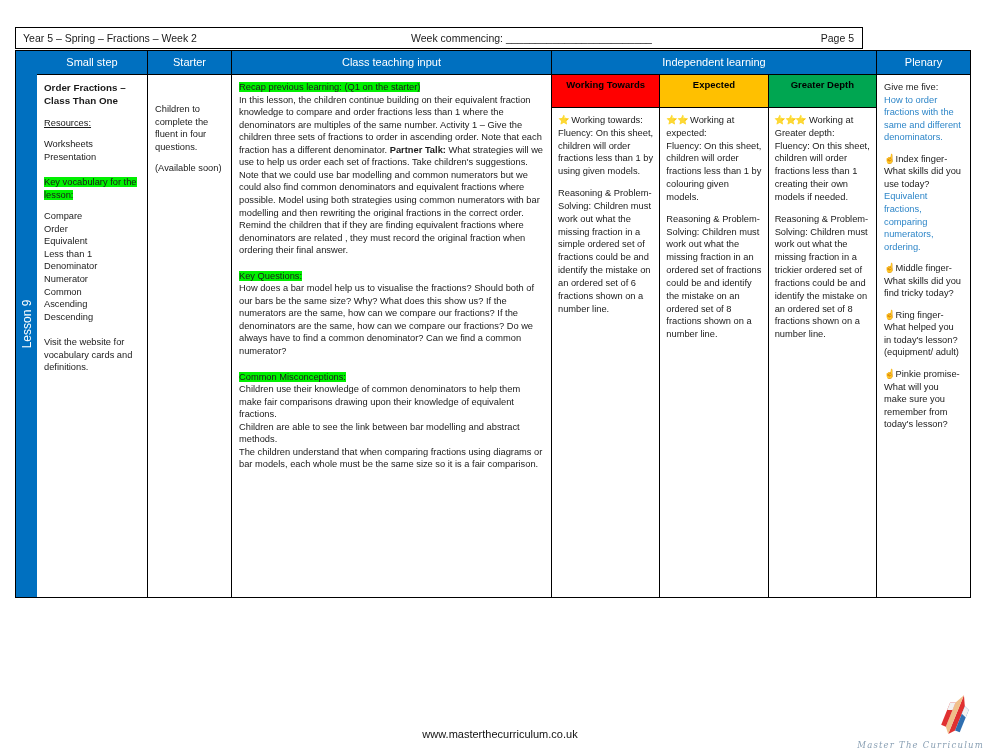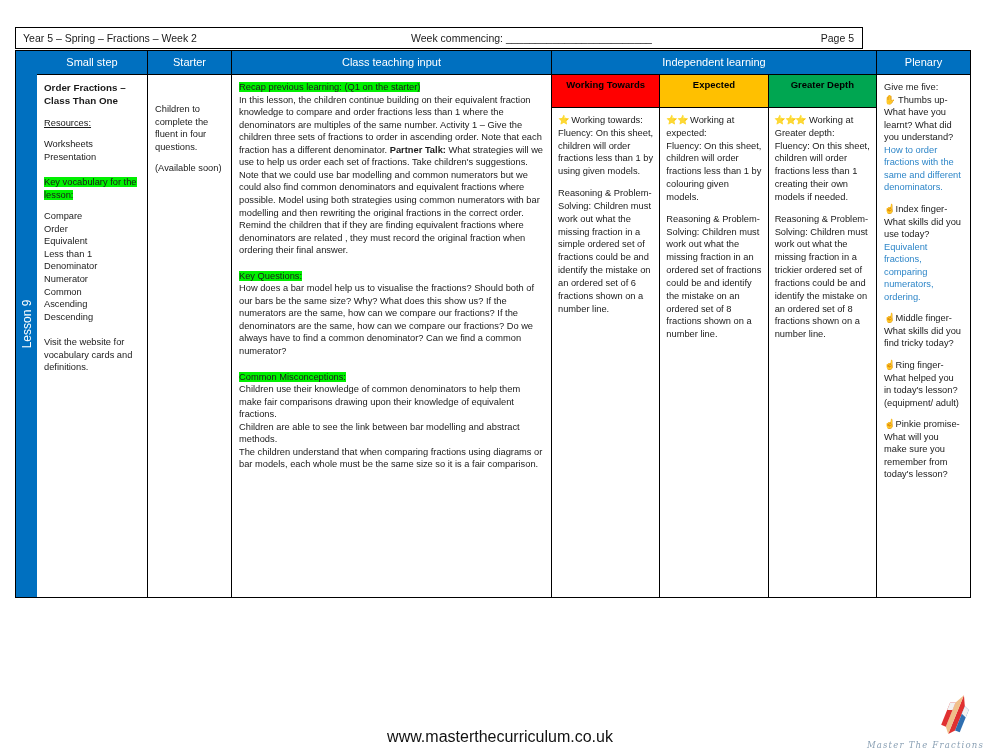--- a/index.html
+++ b/index.html
@@ -153,21 +153,21 @@
   .star { color: #f5b618; letter-spacing: -1px; }
   .hand { color: #c8833f; }
 
   
   .footer-url {
     position: absolute;
     left: 0;
     top: 728px;
     width: 1000px;
     text-align: center;
-    font-size: 16px;
+    font-size: 11px;
     color: #111;
   }
   .logo {
     position: absolute;
     right: 14px;
     top: 692px;
     width: 130px;
     height: 58px;
   }
   .logo .pencil { position: absolute; right: 6px; top: 0; width: 46px; height: 46px; }
@@ -280,21 +280,20 @@
       </div>
 
     </div>
   </div>
 
   <div class="col w-plenary">
     <div class="colhead">Plenary</div>
     <div class="colbody">
       <div>Give me five:</div>
 
-      <p class="tp"><span class="hand">✋</span> <span>Thumbs up- What have you learnt? What did you understand?</span></p>
       <p class="tp blue">How to order fractions with the same and different denominators.</p>
       <div class="gap"></div>
 
       <p class="tp"><span class="hand">☝</span><span>Index finger- What skills did you use today?</span></p>
       <p class="tp blue">Equivalent fractions, comparing numerators, ordering.</p>
       <div class="gap"></div>
 
       <p class="tp"><span class="hand">☝</span><span>Middle finger- What skills did you find tricky today?</span></p>
       <div class="gap"></div>
 
@@ -313,14 +312,14 @@
   <svg class="pencil" viewBox="0 0 46 46">
     <g transform="rotate(22 23 23)">
       <path d="M22 2 L27 12 L27 38 L22 44 Z" fill="#e03131"></path>
       <path d="M27 12 L32 14 L32 38 L27 38 Z" fill="#2f6fb0"></path>
       <path d="M17 12 L22 2 L22 44 L17 38 Z" fill="#f0c08a"></path>
       <path d="M12 14 L17 12 L17 38 L12 38 Z" fill="#e03131"></path>
       <path d="M12 14 L17 12 L17 20 L12 22 Z" fill="#f2f2f2"></path>
       <path d="M27 12 L32 14 L32 22 L27 20 Z" fill="#f2f2f2"></path>
     </g>
   </svg>
-  <div class="logotext">Master  The  Fractions</div>
+  <div class="logotext">Master  The  Curriculum</div>
 </div>
 
 </body></html>

